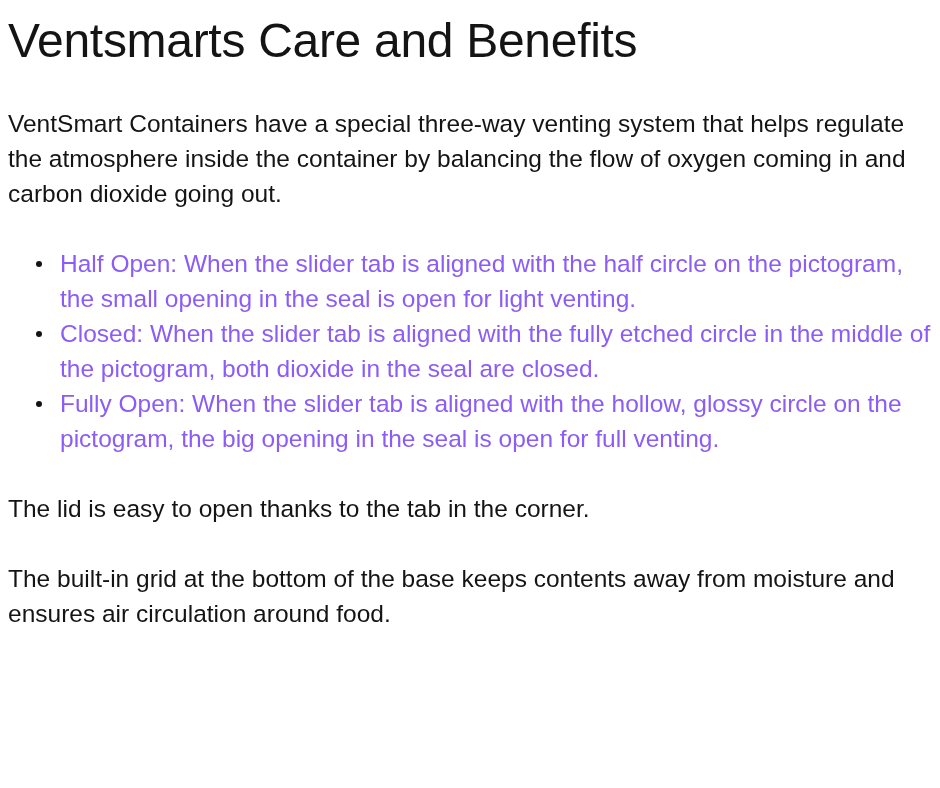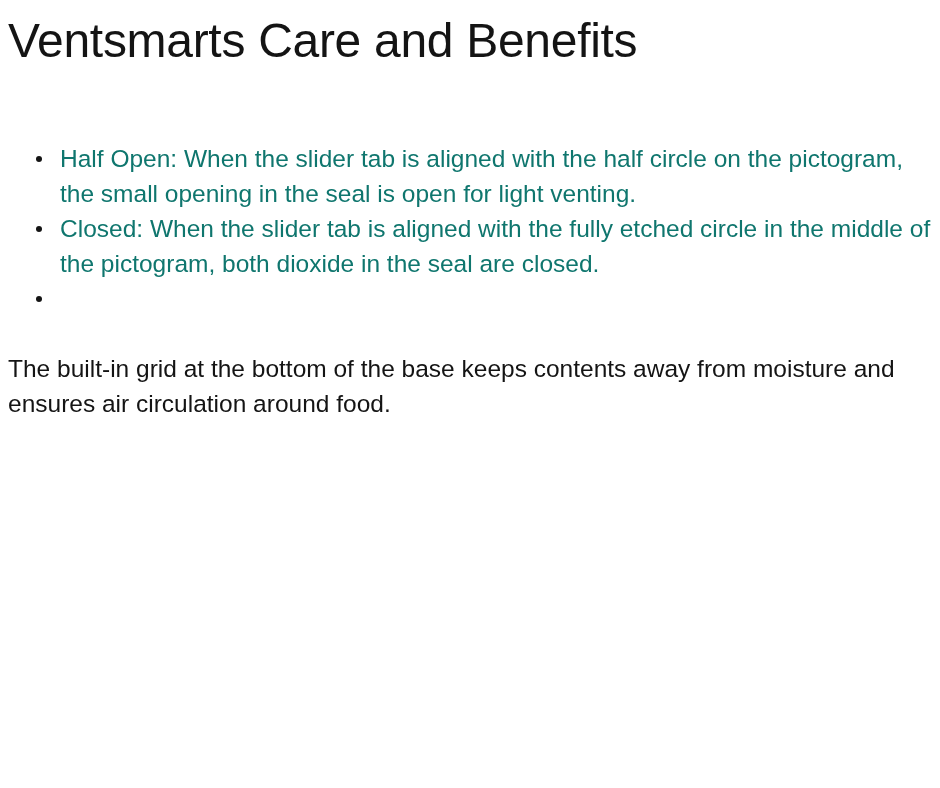--- a/index.html
+++ b/index.html
@@ -53,21 +53,21 @@
     list-style: none;
     max-width: 924px;
   }
 
   ul.bullets > li {
     position: relative;
     padding-left: 52px;
     font-size: 24.5px;
     line-height: 35px;
     font-weight: 400;
-    color: #0f766e;
+    color: #8b5cf6;
     margin: 0;
   }
 
   ul.bullets > li .bullet-dot {
     position: absolute;
     left: 28px;
     top: 15px;
     width: 6px;
     height: 6px;
     border-radius: 50%;
@@ -76,40 +76,43 @@
 </style>
 </head>
 <body>
 
 <div class="doc">
 
   <h1 class="doc-title">Ventsmarts Care and Benefits</h1>
 
   <div class="spacer-lg"></div>
 
+  <p class="para">VentSmart Containers have a special three-way venting system that helps regulate the atmosphere inside the container by balancing the flow of oxygen coming in and carbon dioxide going out.</p>
 
   <div class="spacer-md"></div>
 
 
   <ul class="bullets">
     <li>
       <span class="bullet-dot"></span>
       <span>Half Open: When the slider tab is aligned with the half circle on the pictogram, the small opening in the seal is open for light venting.</span>
     </li>
     <li>
       <span class="bullet-dot"></span>
       <span>Closed: When the slider tab is aligned with the fully etched circle in the middle of the pictogram, both dioxide in the seal are closed.</span>
     </li>
     <li>
       <span class="bullet-dot"></span>
+      <span>Fully Open: When the slider tab is aligned with the hollow, glossy circle on the pictogram, the big opening in the seal is open for full venting.</span>
     </li>
   </ul>
 
   <div class="spacer-md"></div>
 
+  <p class="para">The lid is easy to open thanks to the tab in the corner.</p>
 
   <div class="spacer-md"></div>
 
   <p class="para">The built-in grid at the bottom of the base keeps contents away from moisture and ensures air circulation around food.</p>
 
   <div class="spacer-md"></div>
 
 
 </div>
 

